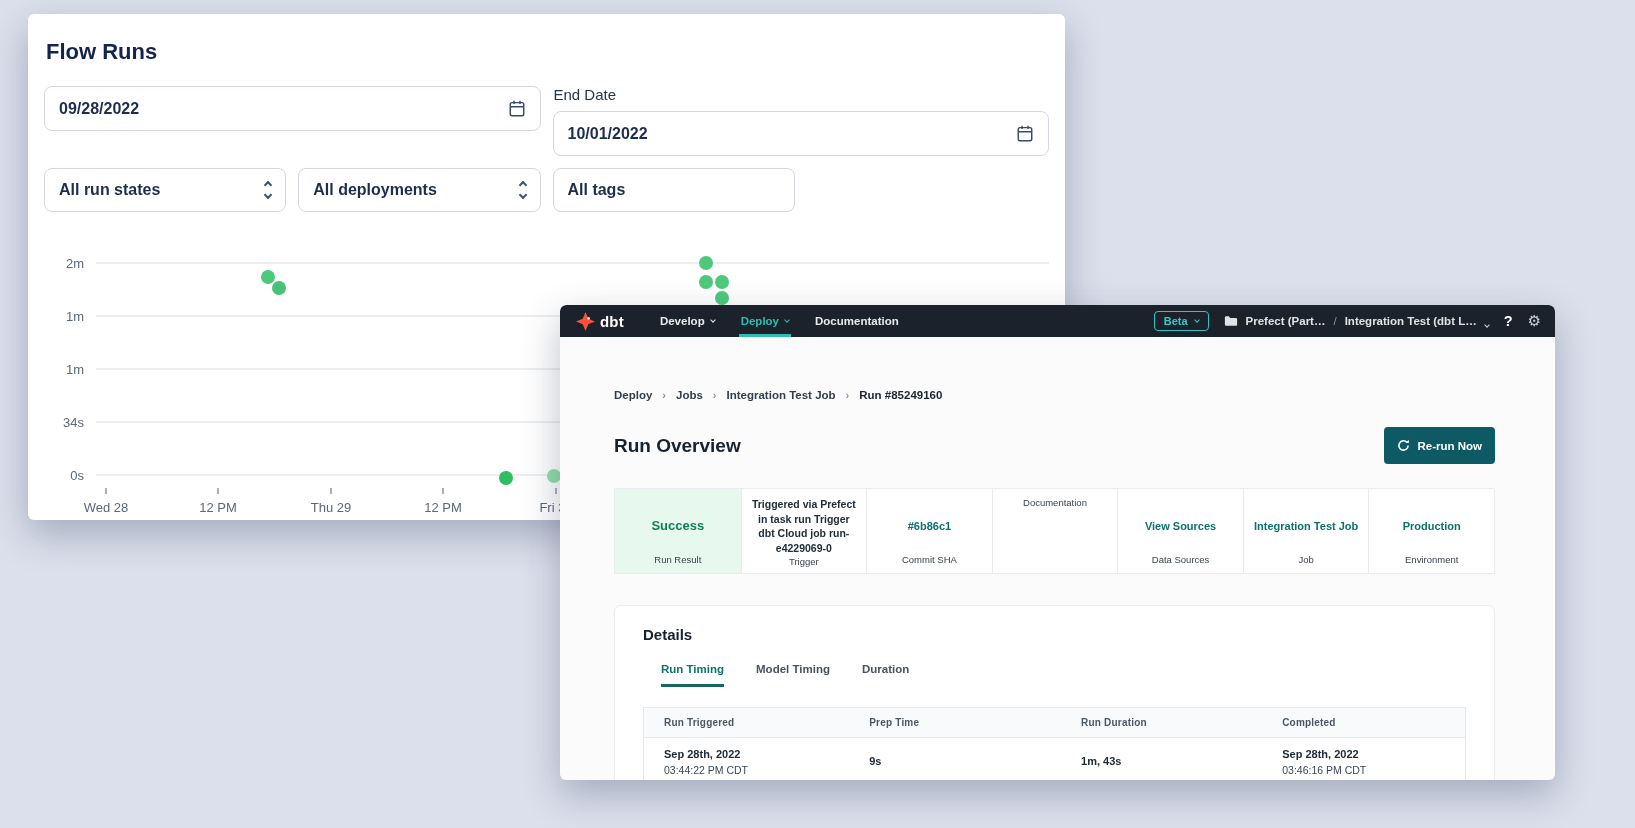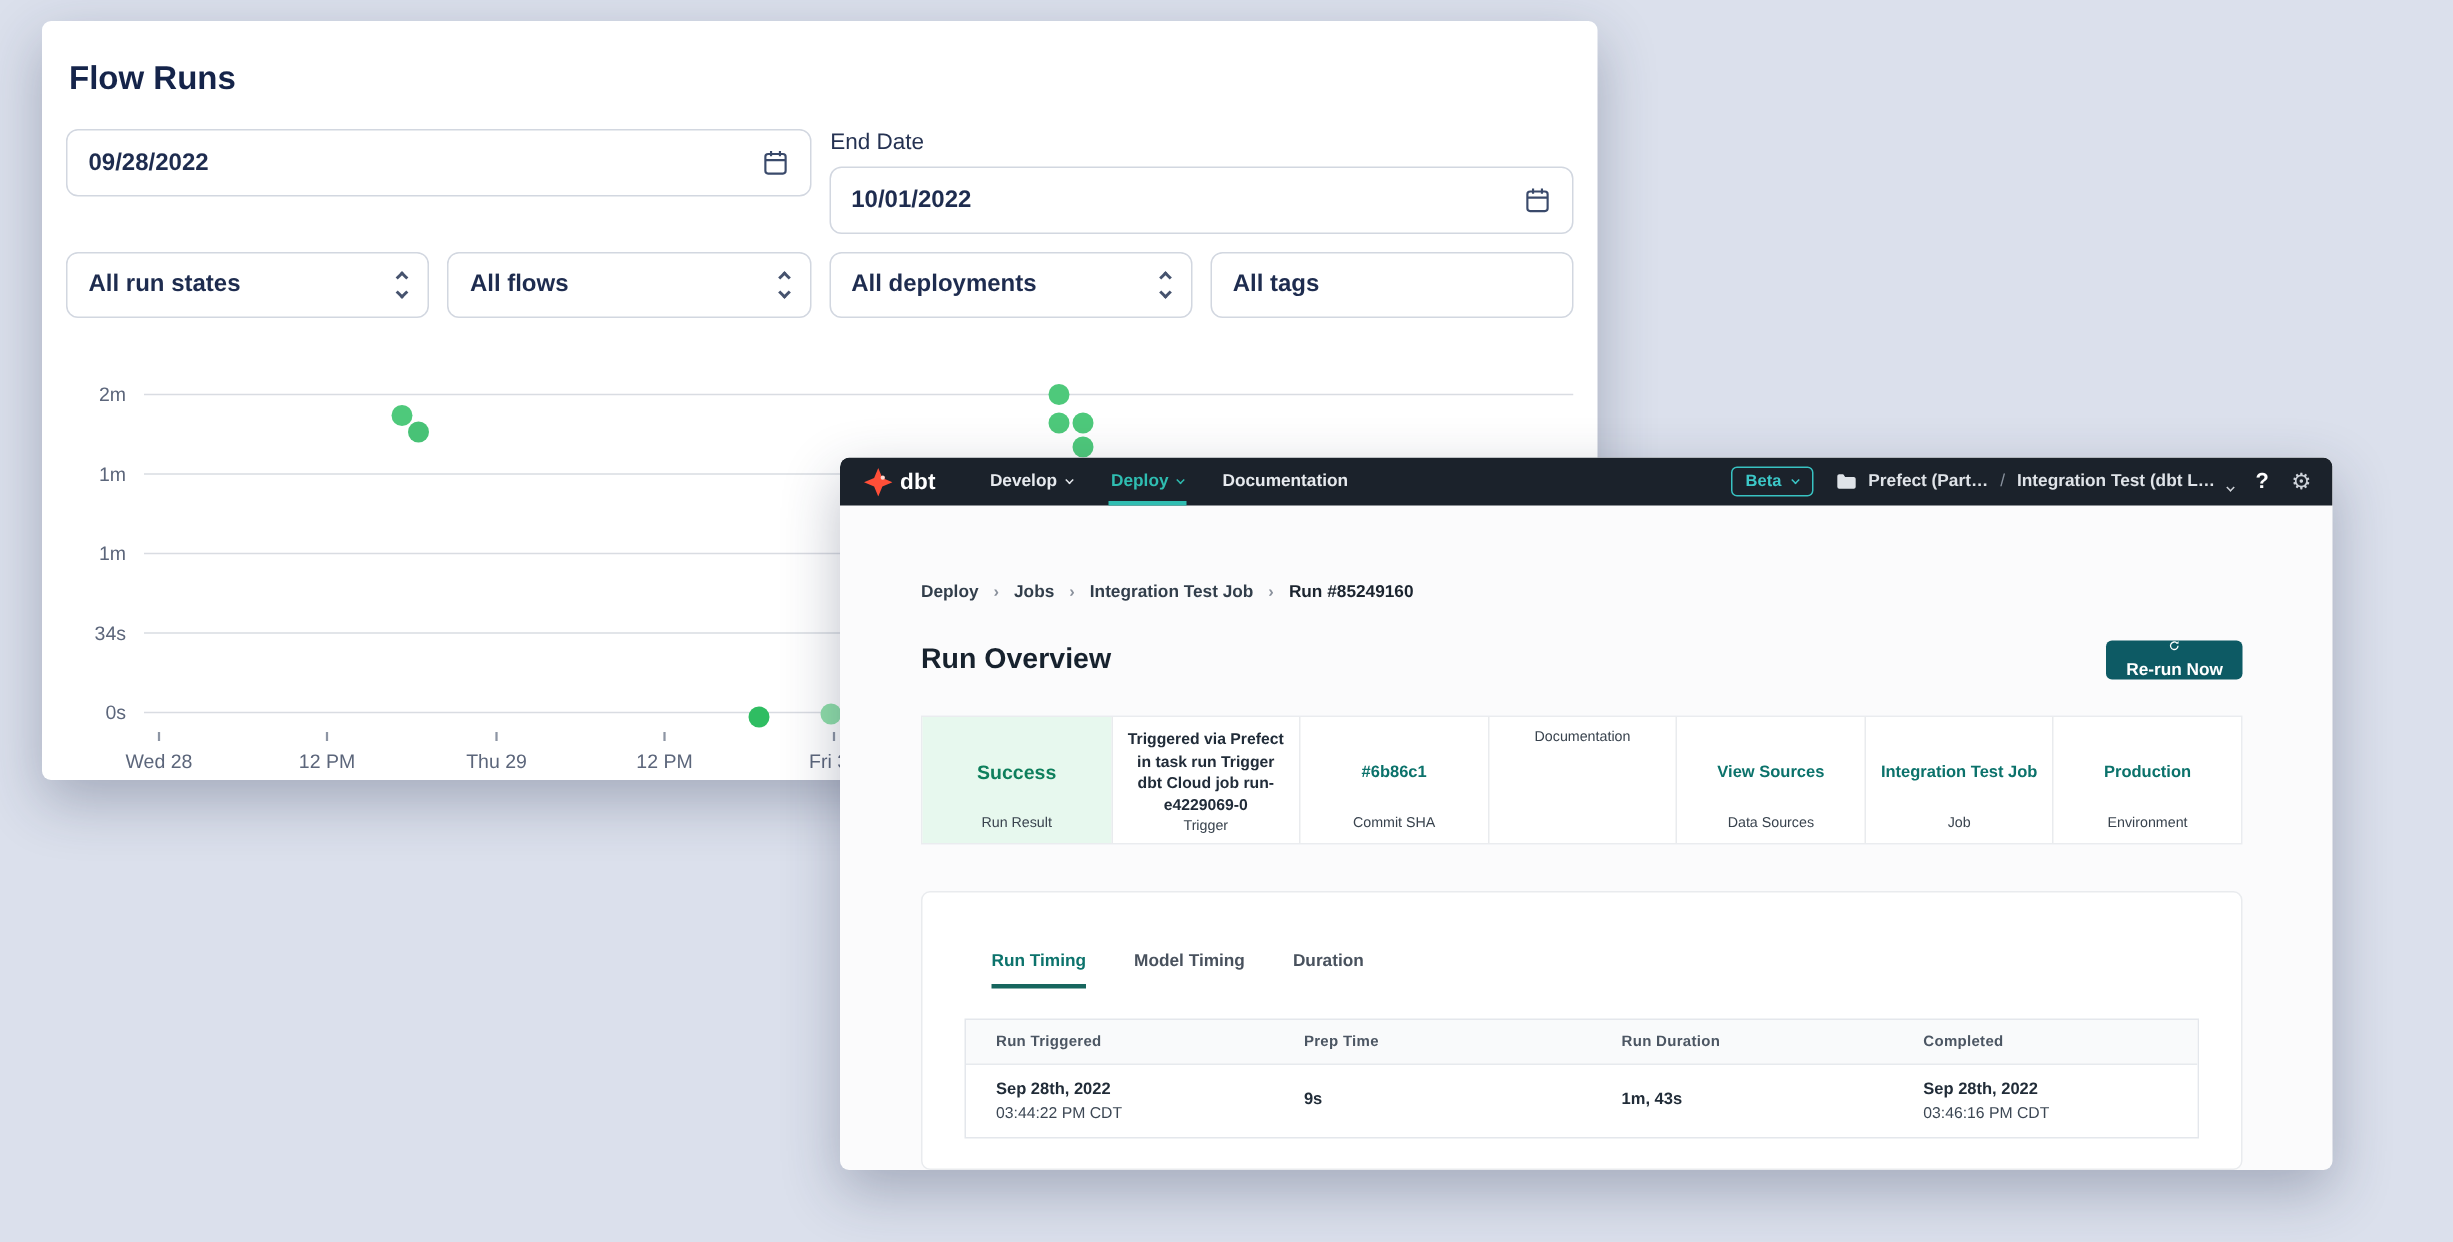--- a/index.html
+++ b/index.html
@@ -42,21 +42,21 @@
   .help-icon { color:#fff; font-weight:700; font-size:14.5px; cursor:pointer; }
   .gear-icon { color:#cdd2d9; font-size:15px; cursor:pointer; }
 
   .dbt-body { padding:0 60px 0 54px; }
   .breadcrumbs { margin-top:52px; display:flex; align-items:center; gap:10px; font-size:11.5px; font-weight:600; color:#323e4b; }
   .crumb { cursor:pointer; }
   .crumb-sep { color:#8a919c; font-size:11px; font-weight:600; }
   .crumb.last { font-weight:700; color:#1b242f; cursor:default; }
   .title-row { display:flex; justify-content:space-between; align-items:center; margin-top:26px; }
   .page-title { font-size:19px; font-weight:700; color:#17222e; }
-  .rerun-btn { background:#0d5a64; color:#fff; font-size:11.5px; font-weight:600; border:none; border-radius:4px; height:26px; padding:0 13px; display:flex; align-items:center; gap:7px; cursor:pointer;flex-direction:column; }
+  .rerun-btn { background:#0d5a64; color:#fff; font-size:11.5px; font-weight:600; border:none; border-radius:4px; height:37px; padding:0 13px; display:flex; align-items:center; gap:7px; cursor:pointer; }
 
   .cards-row { margin-top:24px; display:grid; grid-template-columns:repeat(7,1fr); background:#fff; border:1px solid #eaecef; }
   .card { height:84px; display:flex; flex-direction:column; align-items:center; text-align:center; padding:8px 8px 8px; }
   .card + .card { border-left:1px solid #e9ebee; }
   .card-value { flex:1; display:flex; align-items:center; justify-content:center; font-weight:700; }
   .card.success { background:#e7f8ee; }
   .card.success .card-value { color:#0e7f5c; font-size:13px; }
   .card.text .card-value { color:#212c39; font-size:10.5px; line-height:1.4; padding:0 2px; }
   .card.link .card-value { color:#0b726b; font-size:11px; cursor:pointer; }
   .card-label { font-size:9.5px; color:#39434e; }
@@ -101,27 +101,20 @@
           <line x1="6.7" y1="1.8" x2="6.7" y2="5.6" stroke="#3a4a6b" stroke-width="1.6"></line>
           <line x1="13.3" y1="1.8" x2="13.3" y2="5.6" stroke="#3a4a6b" stroke-width="1.6"></line>
         </svg>
       </div>
     </div>
   </div>
 
   <div class="selects-row">
     <div class="select-box">
       <span class="select-value">All run states</span>
-      <span class="stepper">
-          <span class="chev up"></span>
-          <span class="chev"></span>
-        </span>
-    </div>
-    <div class="select-box">
-      <span class="select-value">All flows</span>
       <span class="stepper">
           <span class="chev up"></span>
           <span class="chev"></span>
         </span>
     </div>
     <div class="select-box">
       <span class="select-value">All deployments</span>
       <span class="stepper">
           <span class="chev up"></span>
           <span class="chev"></span>
@@ -249,20 +242,21 @@
         <div class="card-value">Integration Test Job</div>
         <div class="card-label">Job</div>
       </div>
       <div class="card link">
         <div class="card-value">Production</div>
         <div class="card-label">Environment</div>
       </div>
     </div>
 
     <div class="details-card">
+      <div class="details-title">Details</div>
       <div class="tabs">
         <div class="tab active">Run Timing</div>
         <div class="tab">Model Timing</div>
         <div class="tab">Duration</div>
       </div>
       <div class="run-table">
         <div class="thead">
           <div class="th">Run Triggered</div>
           <div class="th">Prep Time</div>
           <div class="th">Run Duration</div>

